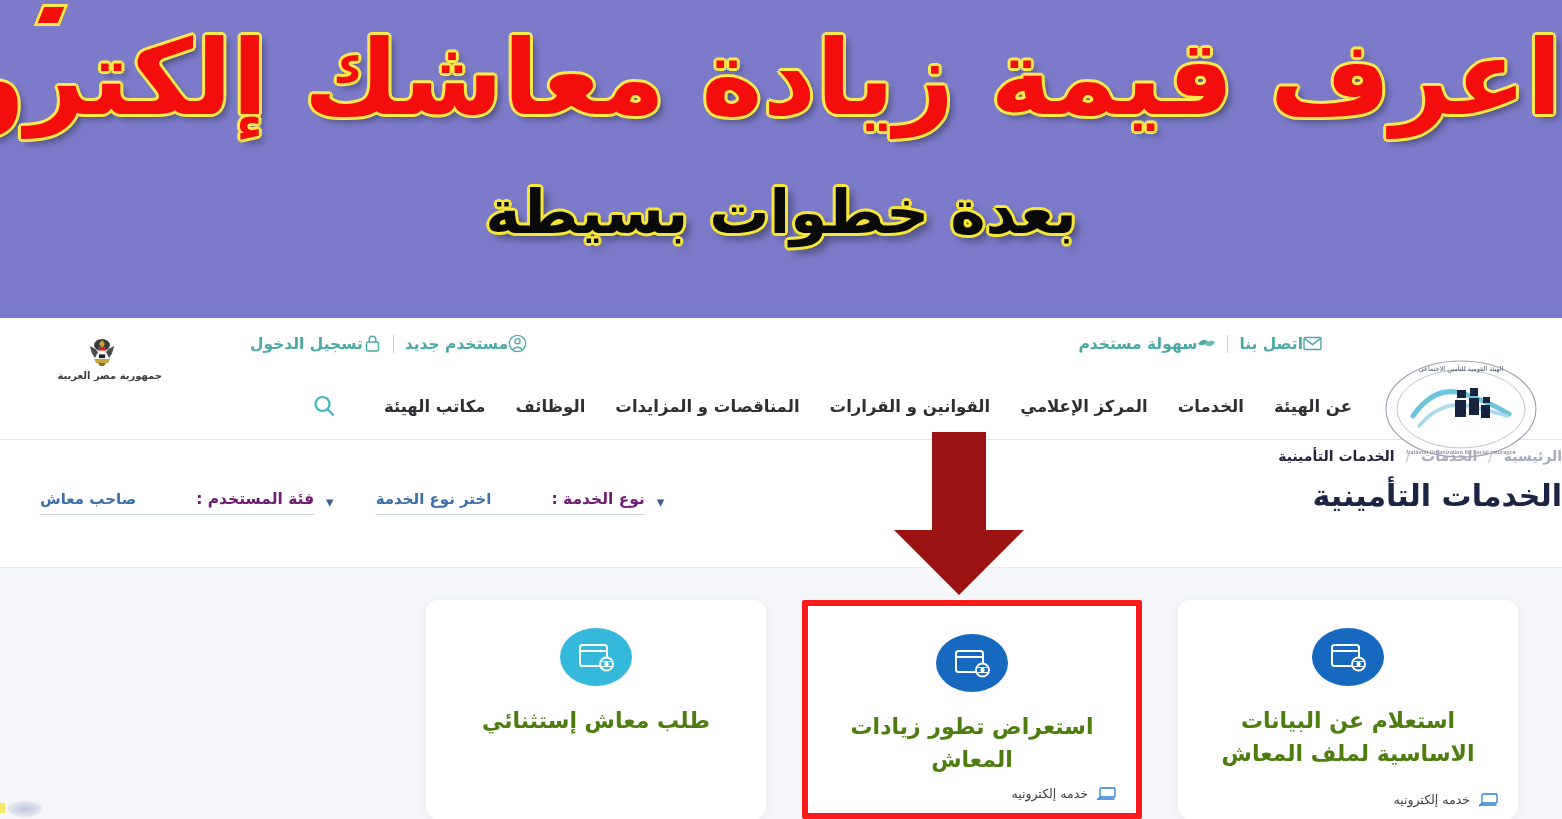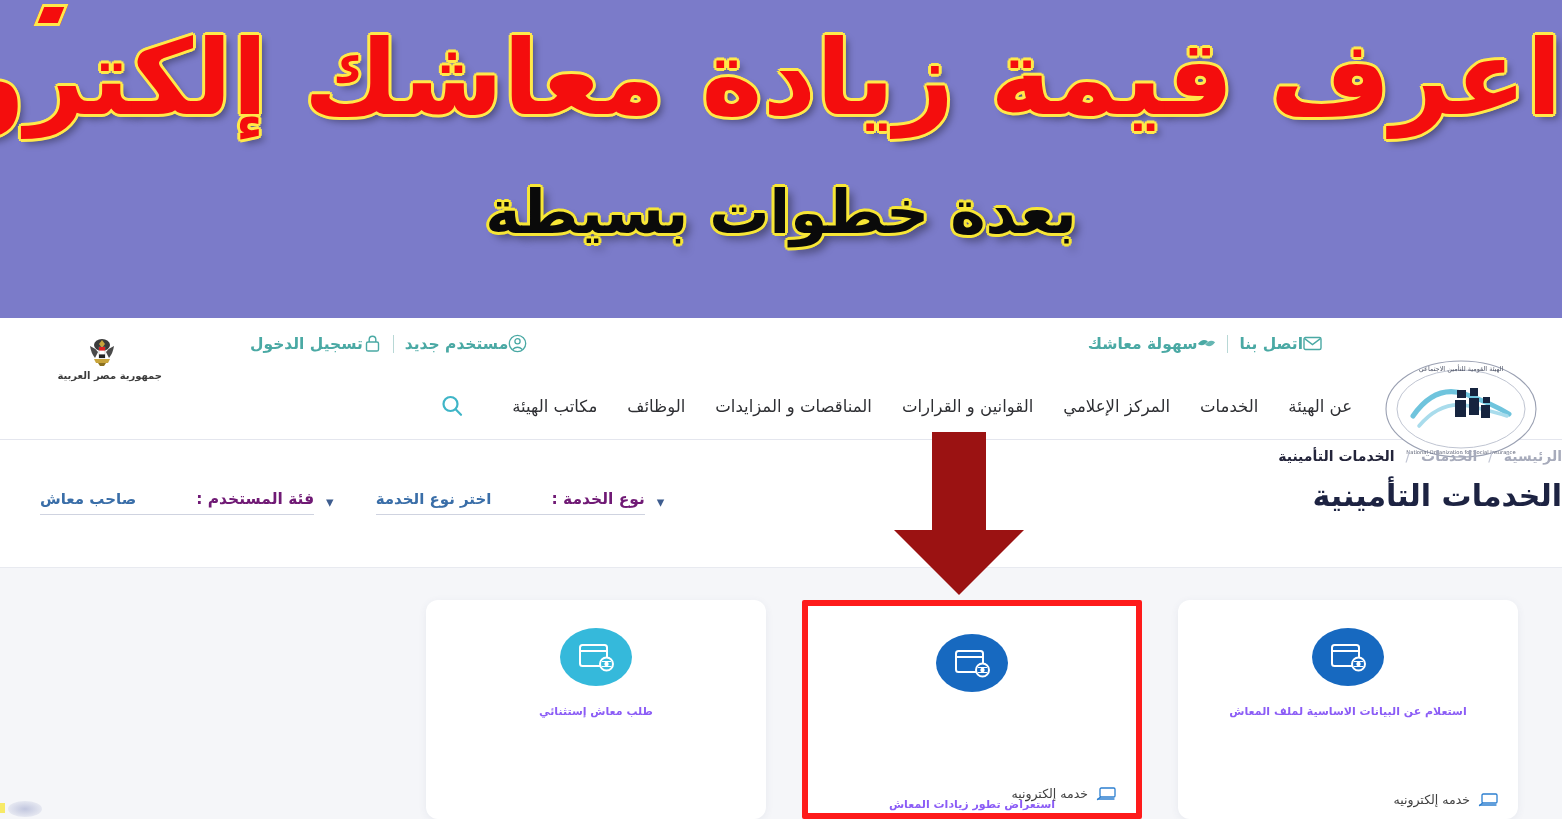--- a/index.html
+++ b/index.html
@@ -171,21 +171,21 @@
     position: absolute;
     top: 14px;
     right: 210px;
     display: flex;
     align-items: center;
     gap: 30px;
     direction: rtl;
   }
   .nav-item {
     font-size: 16.5px;
-    font-weight: normal;
+    font-weight: bold;
     color: #2e2f33;
     white-space: nowrap;
     cursor: pointer;
   }
   .nav-search {
     margin-right: 18px;
     width: 24px; height: 24px;
     color: #3fb5c7;
     cursor: pointer;
     display: flex;
@@ -296,39 +296,38 @@
     flex-direction: column;
     align-items: center;
     padding-top: 28px;
     cursor: pointer;
   }
 
   .svc-card.highlighted {
     border: 6px solid #fe1b1b;
     border-radius: 2px;
     box-shadow: none;
-    justify-content: space-between;
   }
 
   .svc-icon {
     width: 72px; height: 58px;
     border-radius: 50%;
     background: #1769c0;
     display: flex;
     align-items: center;
     justify-content: center;
     margin-bottom: 18px;
   }
   .svc-icon.light { background: #35b9db; }
   .svc-icon svg { display: block; }
 
   .svc-label {
-    font-size: 11px;
-    font-weight: bold;
-    color: #8b5cf6;
+    font-size: 22px;
+    font-weight: bold;
+    color: #4d7c0f;
     text-align: center;
     line-height: 1.5;
     max-width: 270px;
   }
 
   .svc-foot {
     position: absolute;
     bottom: 12px;
     right: 20px;
     display: flex;
@@ -415,21 +414,21 @@
           <span>اتصل بنا</span>
         </div>
         <div class="util-sep"></div>
         <div class="util-link">
           <span class="ico">
             <svg width="21" height="15" viewBox="0 0 21 15" fill="currentColor">
               <path d="M1 8 Q6 1 12 5 Q7 12 1 8 Z"></path>
               <path d="M9 9 Q14 2 20 6 Q15 13 9 9 Z" opacity="0.85"></path>
             </svg>
           </span>
-          <span>سهولة معاشك</span>
+          <span>سهولة مستخدم</span>
         </div>
       </div>
 
       <div class="util-links-left">
         <div class="util-link">
           <span class="ico">
             <svg width="19" height="19" viewBox="0 0 19 19" fill="none" stroke="currentColor" stroke-width="1.3">
               <circle cx="9.5" cy="9.5" r="8.2"></circle>
               <circle cx="9.5" cy="7.2" r="2.6"></circle>
               <path d="M4.6 15.4 Q9.5 11 14.4 15.4"></path>

